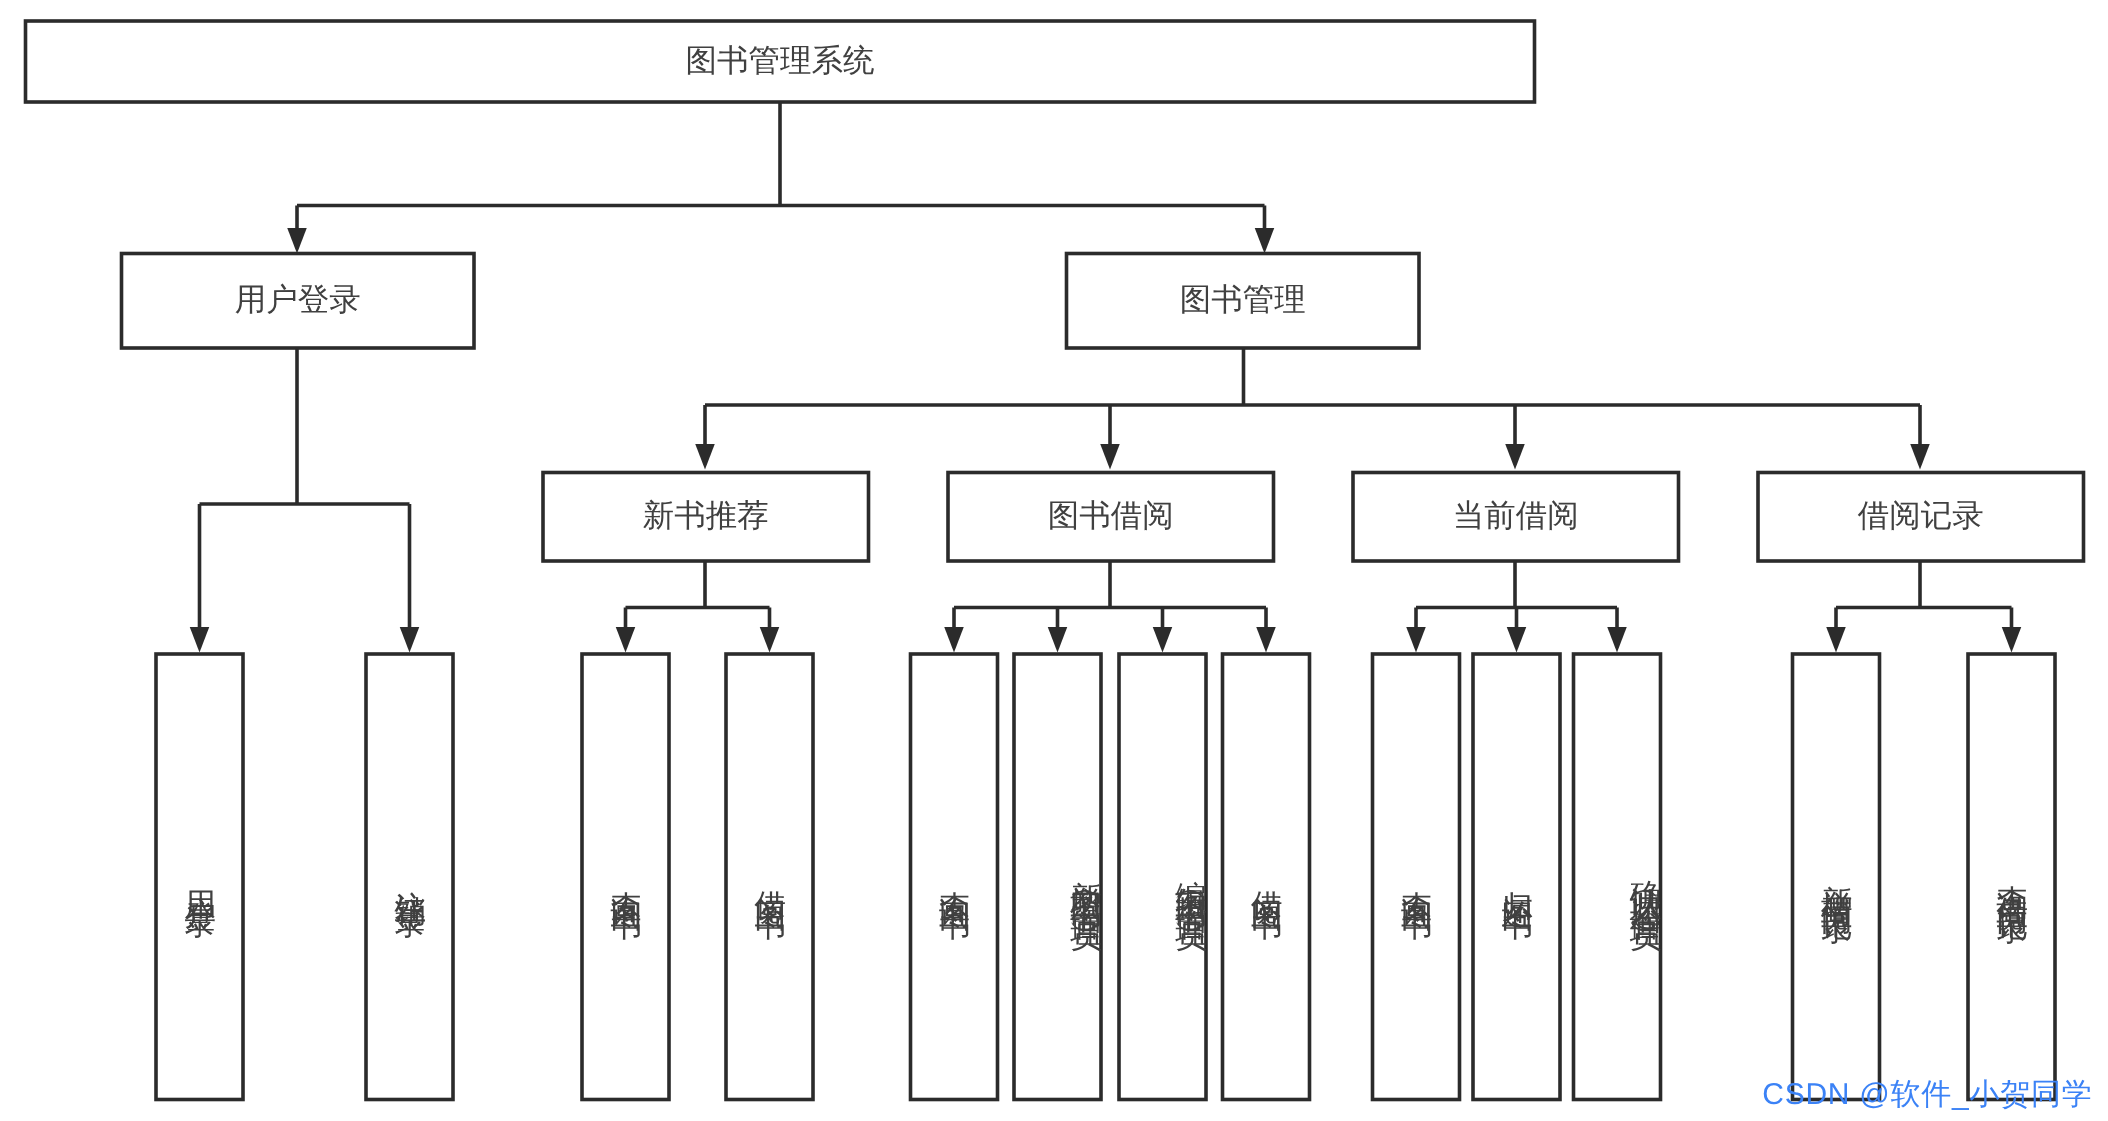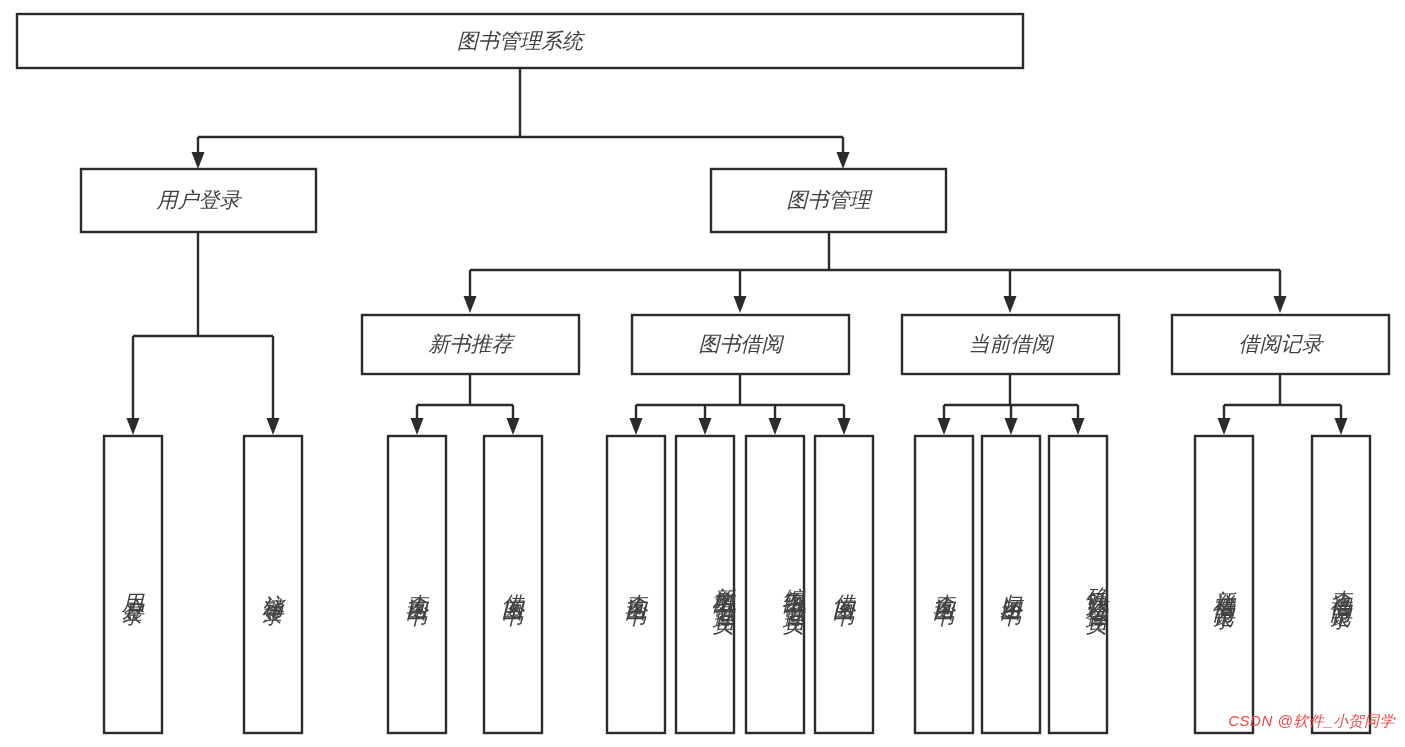--- a/index.html
+++ b/index.html
@@ -10,21 +10,20 @@
   body {
     width: 1405px;
     height: 747px;
     font-family: "Liberation Sans", "DejaVu Sans", sans-serif;
     overflow: hidden;
   }
   #diagram-root {
     position: relative;
     width: 1405px;
     height: 747px;
-    font-style: italic;
   }
   svg#flow {
     position: absolute;
     left: 0;
     top: 0;
     width: 1405px;
     height: 747px;
     display: block;
   }
   .box-rect {
@@ -58,24 +57,24 @@
     line-height: 1;
     letter-spacing: 4px;
     color: #404040;
     white-space: nowrap;
     text-align: center;
     pointer-events: none;
   }
   .watermark {
     position: absolute;
     right: 10px;
-    bottom: 16px;
-    font-family: "Liberation Sans", "DejaVu Sans", sans-serif;
-    font-size: 15px;
-    color: #ef4444;
+    bottom: 4px;
+    font-family: "Liberation Sans", "DejaVu Sans", sans-serif;
+    font-size: 20px;
+    color: #3b82f6;
     letter-spacing: 0.5px;
     white-space: nowrap;
   }
 </style>
 </head>
 <body>
 
 <div id="diagram-root">
 
   <svg id="flow" viewBox="0 0 1405 747">

